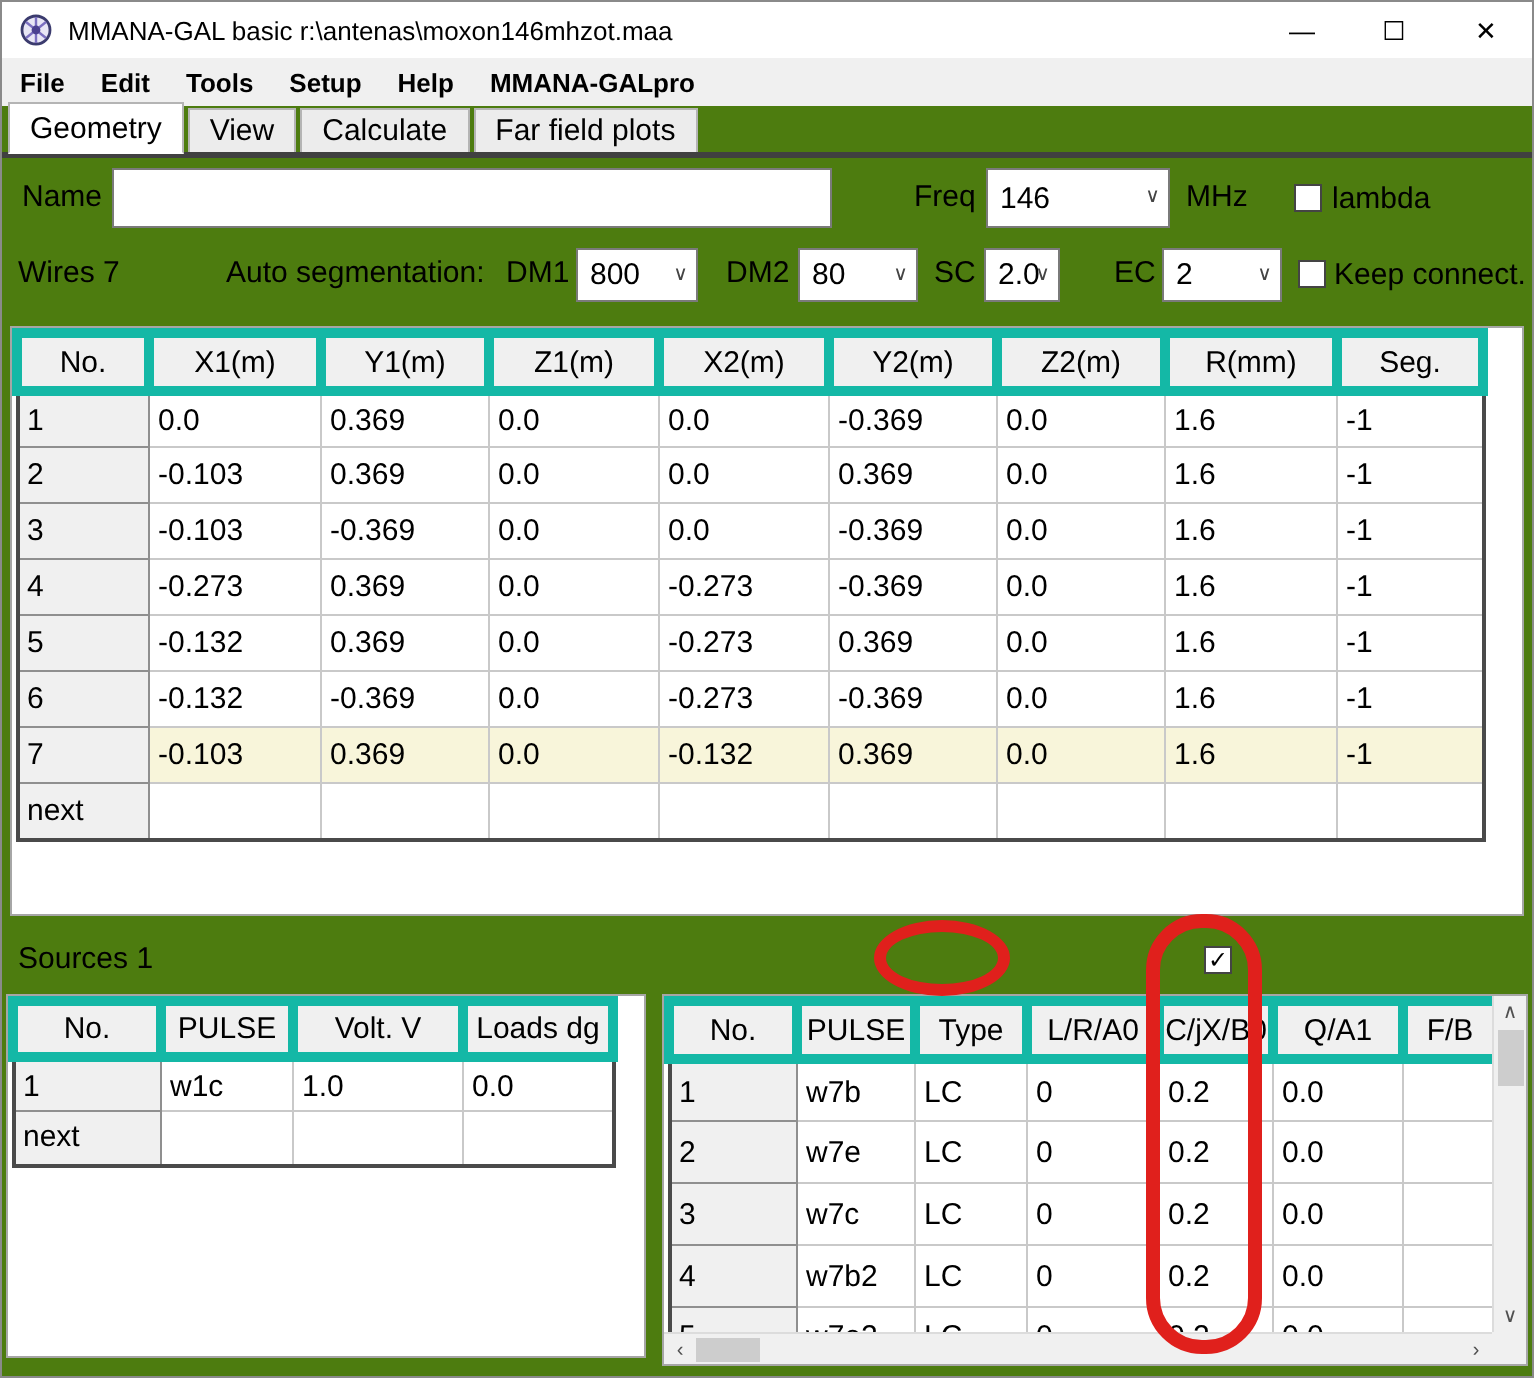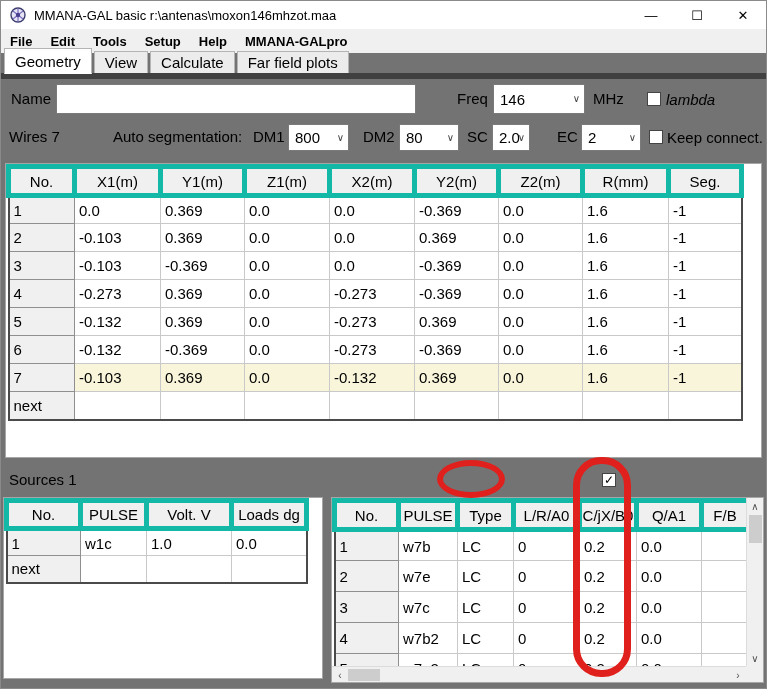--- a/index.html
+++ b/index.html
@@ -1,31 +1,31 @@
 <!DOCTYPE html>
 <html><head>
 <meta charset="utf-8">
 <style>
   * { margin:0; padding:0; box-sizing:border-box; }
   body { font-family:"Liberation Sans", sans-serif; background:#fff; }
-  .win { position:relative; width:767px; height:689px; background:#737373; border:1px solid #8a8a8a; overflow:hidden; }
+  .win { position:relative; width:767px; height:689px; background:#4d7c0f; border:1px solid #8a8a8a; overflow:hidden; }
 
   
   .titlebar { position:absolute; left:0; top:0; width:100%; height:28px; background:#fff; display:flex; align-items:center; }
   .app-icon { width:16px; height:16px; margin:0 8px 0 9px; }
   .title-text { font-size:13px; color:#000; }
   .win-controls { position:absolute; right:0; top:0; height:28px; display:flex; }
   .win-btn { width:46px; height:28px; display:flex; align-items:center; justify-content:center; font-size:13px; color:#000; cursor:default; }
 
   
   .menubar { position:absolute; left:0; top:28px; width:100%; height:24px; background:#f0f0f0; display:flex; align-items:center; }
   .menu-item { font-size:13px; color:#000; padding:0 9px; height:100%; display:flex; align-items:center;font-weight:bold; }
 
   
-  .tabstrip { position:absolute; left:0; top:52px; width:100%; height:26px; border-bottom:6px solid #404040; display:flex; align-items:flex-end; }
+  .tabstrip { position:absolute; left:0; top:52px; width:100%; height:26px; border-bottom:3px solid #404040; display:flex; align-items:flex-end; }
   .tab { font-size:15px; color:#000; background:#ececec; border:1px solid #b4b4b4; border-bottom:none; padding:2px 10px 3px 10px; margin-right:2px; height:22px; }
   .tab.active { background:#fff; height:26px; padding-top:4px; position:relative; z-index:2; margin-bottom:-1px; border-bottom:1px solid #fff; }
   .tabstrip .tab:first-child { margin-left:3px; }
 
   
   .label { position:absolute; font-size:15px; color:#000; white-space:nowrap; }
   .textbox { position:absolute; background:#fff; border:1px solid #7a7a7a; font-size:15px; padding:0 6px; font-family:"Liberation Sans",sans-serif; }
   .combo { position:absolute; background:#fff; border:1px solid #7a7a7a; font-size:15px; display:flex; align-items:center; padding-left:6px; }
   .combo .chev { position:absolute; right:4px; top:50%; transform:translateY(-58%); font-size:10px; color:#444; }
   .checkbox { position:absolute; width:14px; height:14px; background:#fff; border:1px solid #444; font-size:12px; line-height:12px; text-align:center; color:#000; }
@@ -89,21 +89,21 @@
 
   <span class="label" style="left:10px; top:89px;">Name</span>
   <input class="textbox" style="left: 55px; top: 83px; width: 360px; height: 30px;" value="">
   <span class="label" style="left:456px; top:89px;">Freq</span>
   <div class="combo" style="left:492px; top:83px; width:92px; height:30px;">
     <span>146</span>
     <span class="chev">∨</span>
   </div>
   <span class="label" style="left:592px; top:89px;">MHz</span>
   <span class="checkbox" style="left:646px; top:91px;"></span>
-  <span class="label" style="left:665px; top:90px;font-style:italic;">lambda</span>
+  <span class="label" style="left:665px; top:90px;">lambda</span>
 
   <span class="label" style="left:8px; top:127px;">Wires 7</span>
   <span class="label" style="left:112px; top:127px;">Auto segmentation:</span>
   <span class="label" style="left:252px; top:127px;">DM1</span>
   <div class="combo" style="left:287px; top:123px; width:61px; height:27px;">
     <span>800</span>
     <span class="chev">∨</span>
   </div>
   <span class="label" style="left:362px; top:127px;">DM2</span>
   <div class="combo" style="left:398px; top:123px; width:60px; height:27px;">

